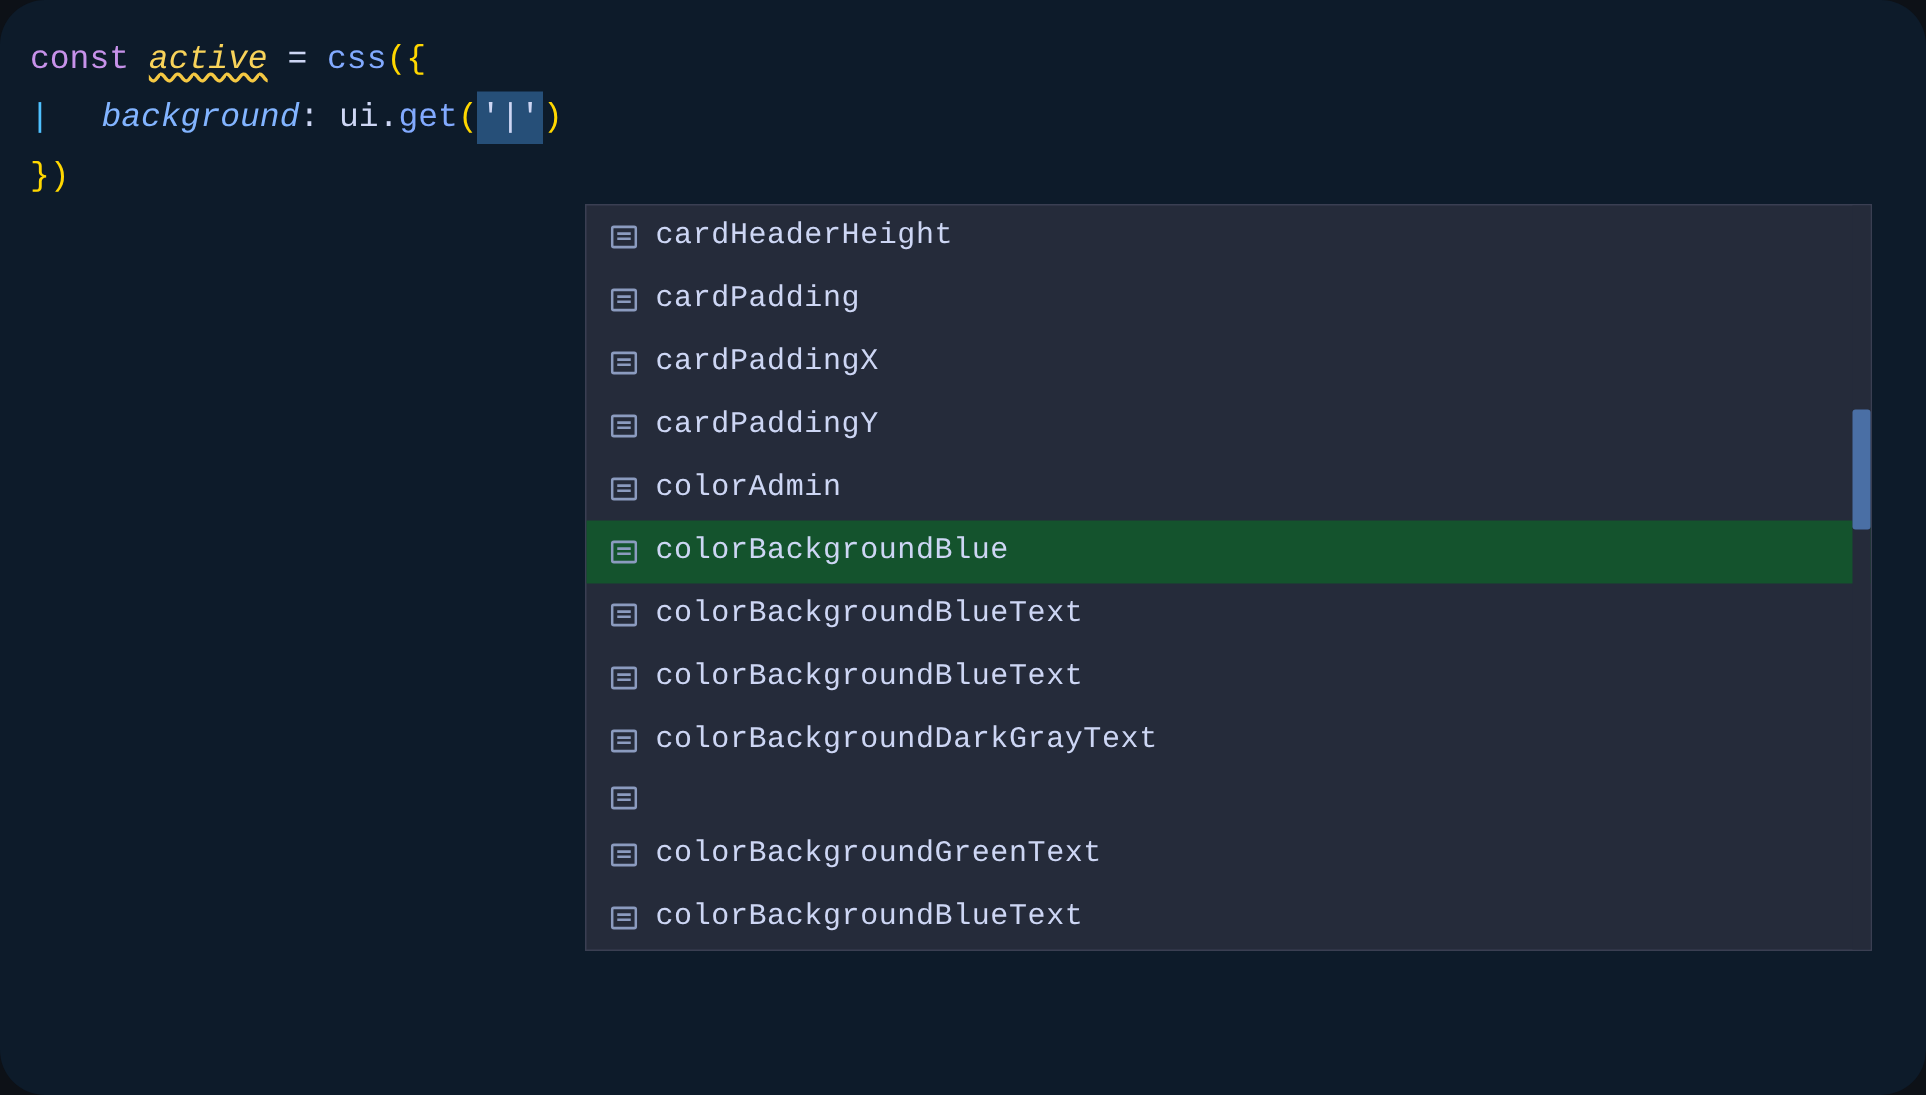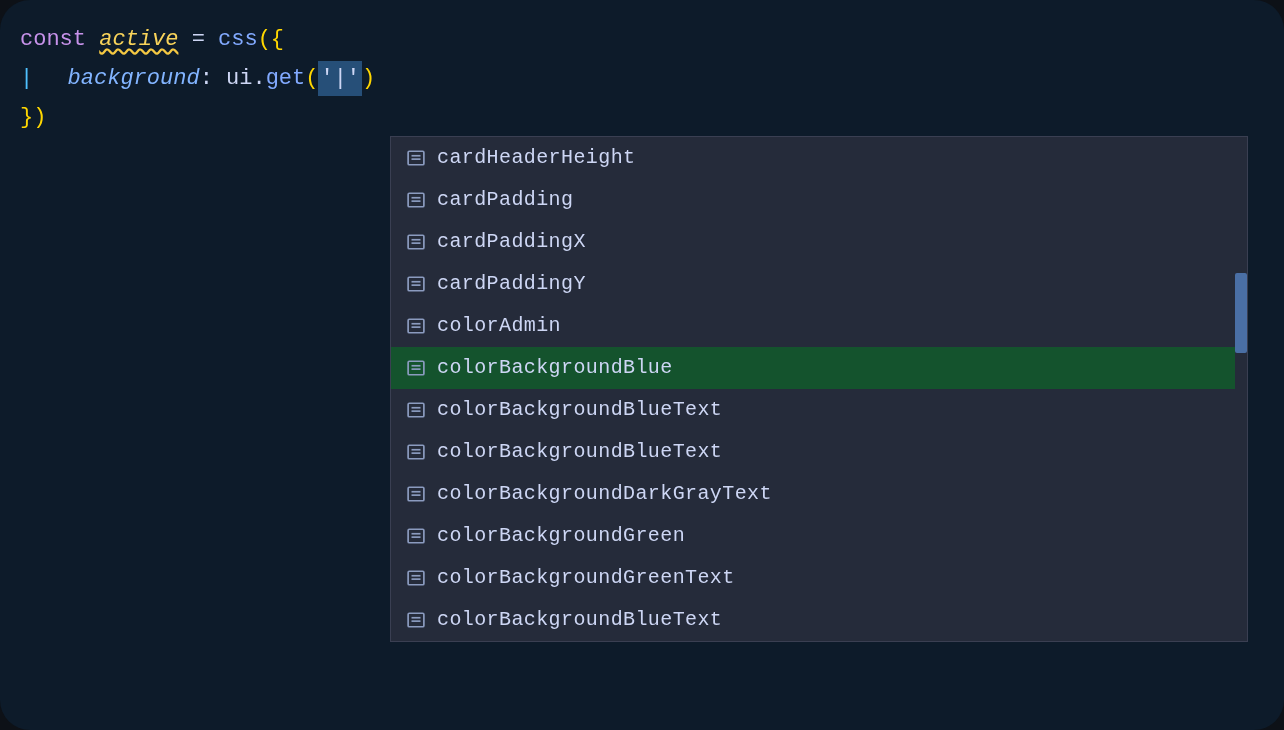--- a/index.html
+++ b/index.html
@@ -242,21 +242,20 @@
           <span class="item-label">colorBackgroundDarkGrayText</span>
         </div>
         <div class="autocomplete-item">
           <span class="item-icon">
             <svg viewBox="0 0 16 16" fill="none" xmlns="http://www.w3.org/2000/svg">
       <rect x="1" y="2" width="14" height="12" rx="1" stroke="#8b9bbf" stroke-width="1.5" fill="none"></rect>
       <line x1="4" y1="6" x2="12" y2="6" stroke="#8b9bbf" stroke-width="1.5"></line>
       <line x1="4" y1="9" x2="12" y2="9" stroke="#8b9bbf" stroke-width="1.5"></line>
     </svg>
           </span>
-          <span class="item-label">colorBackgroundGreen</span>
         </div>
         <div class="autocomplete-item">
           <span class="item-icon">
             <svg viewBox="0 0 16 16" fill="none" xmlns="http://www.w3.org/2000/svg">
       <rect x="1" y="2" width="14" height="12" rx="1" stroke="#8b9bbf" stroke-width="1.5" fill="none"></rect>
       <line x1="4" y1="6" x2="12" y2="6" stroke="#8b9bbf" stroke-width="1.5"></line>
       <line x1="4" y1="9" x2="12" y2="9" stroke="#8b9bbf" stroke-width="1.5"></line>
     </svg>
           </span>
           <span class="item-label">colorBackgroundGreenText</span>

